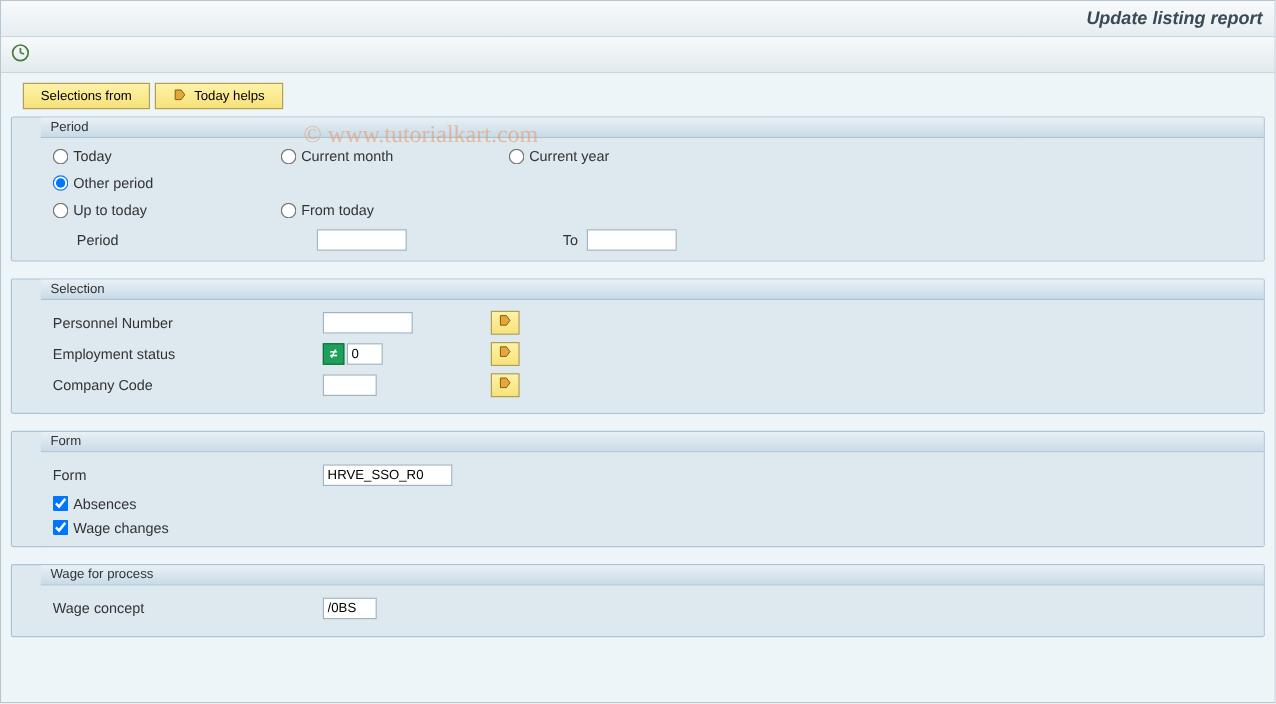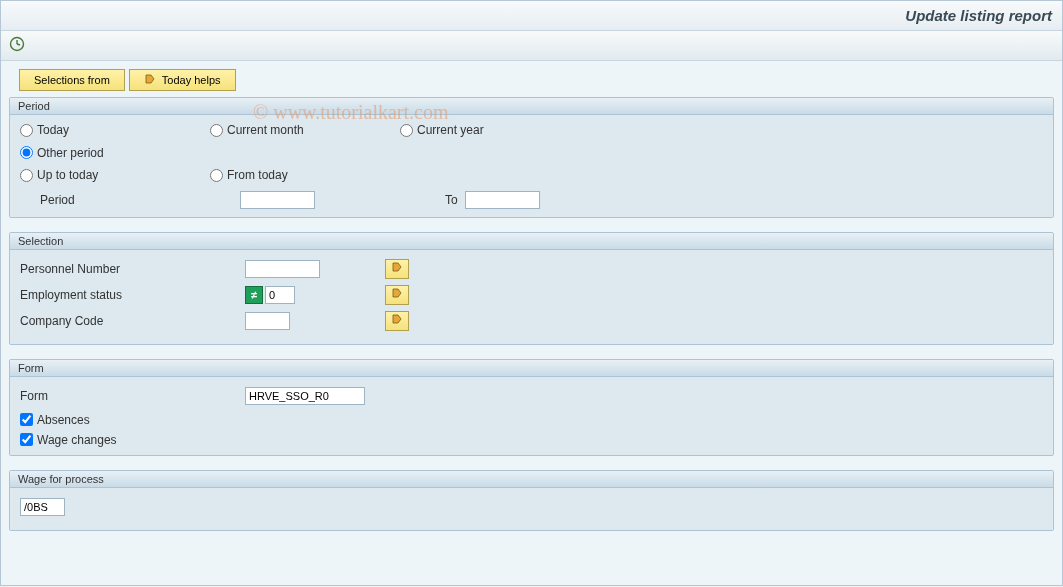--- a/index.html
+++ b/index.html
@@ -57,20 +57,21 @@
       align-items: center;
       gap: 6px;
       height: 22px;
     }
     .btn .arrow-svg { width: 12px; height: 12px; }
     .group-box {
       border: 1px solid #abc3d4;
       margin-bottom: 14px;
       background: #dde8ef;
       border-radius: 2px;
+      padding-left: 24px;
     }
     .group-header {
       background: linear-gradient(#e8f0f5, #c9dbe7);
       border-bottom: 1px solid #abc3d4;
       padding: 2px 8px;
       font-size: 11px;
       color: #333;
     }
     .group-body {
       padding: 8px 10px;
@@ -103,21 +104,21 @@
     input.txt {
       border: 1px solid #9fb4c2;
       background: #fff;
       height: 18px;
       font-size: 11px;
       padding: 1px 3px;
     }
     .w75 { width: 75px; }
     .w45 { width: 45px; }
     .w30 { width: 30px; }
-    .w120 { width: 120px; }
+    .w120 { width: 108px; }
     .sel-row {
       display: flex;
       align-items: center;
       margin-bottom: 4px;
       height: 22px;
     }
     .sel-row .lbl { width: 225px; }
     .sel-row .valcol { width: 140px; display:flex; align-items:center; gap:2px;}
     .sel-row .btncol { width: 50px; }
     .ico-btn {
@@ -320,20 +321,21 @@
           <input type="checkbox" checked="" style="">
           <span>Wage changes</span>
         </div>
       </div>
     </div>
 
     <div class="group-box">
       <div class="group-header">Wage for process</div>
       <div class="group-body">
         <div class="sel-row">
+          <span class="lbl">Wage concept</span>
           <span>
             <input class="txt w45" value="/0BS" style="">
           </span>
         </div>
       </div>
     </div>
 
   </div>
 </div>
 

